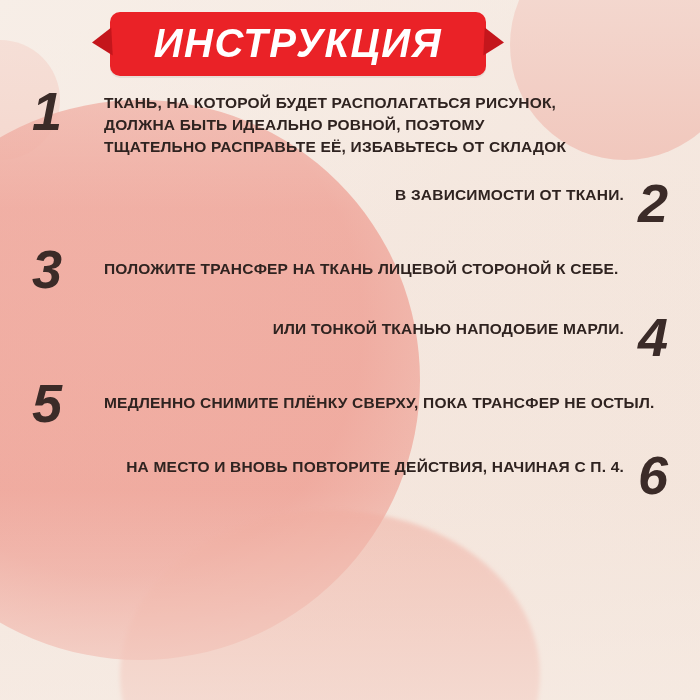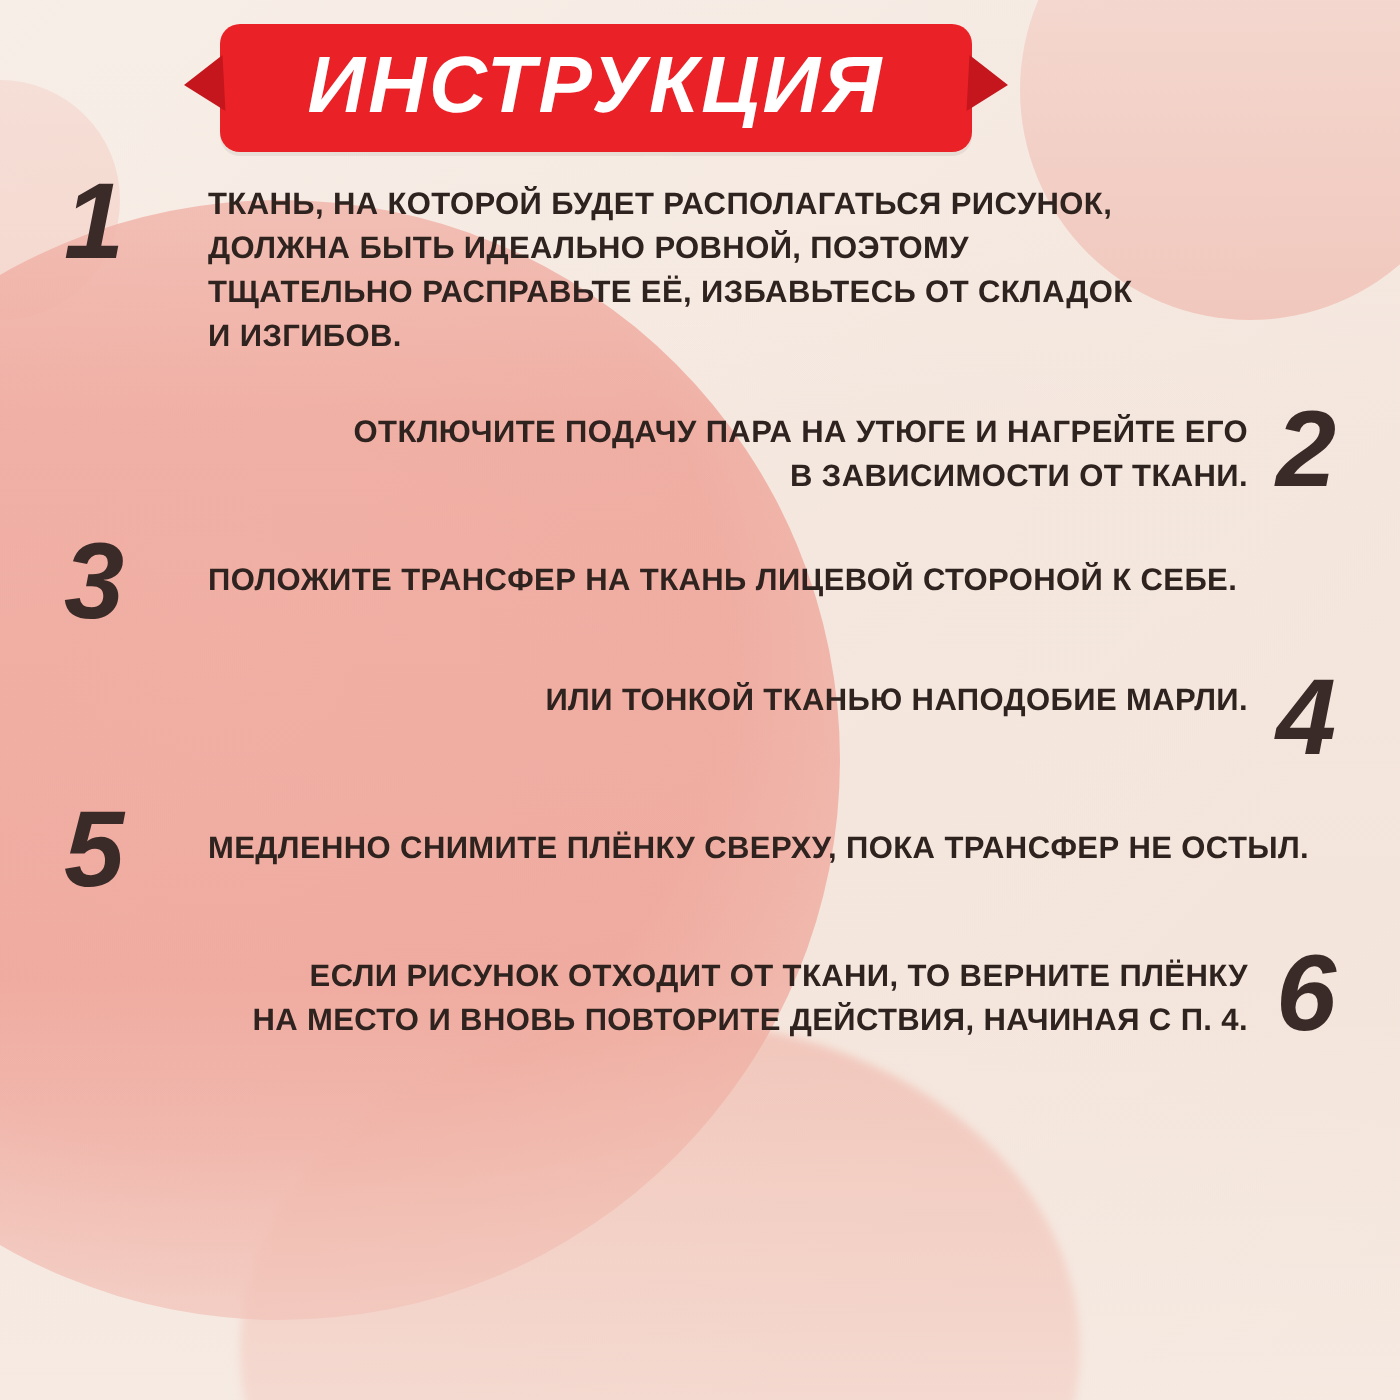--- a/index.html
+++ b/index.html
@@ -193,28 +193,26 @@
   </div>
 
   <div class="steps">
 
     <div class="step left s1">
       <div class="step-num">1</div>
       <div class="step-text">
         <span class="line">ТКАНЬ, НА КОТОРОЙ БУДЕТ РАСПОЛАГАТЬСЯ РИСУНОК,</span>
         <span class="line">ДОЛЖНА БЫТЬ ИДЕАЛЬНО РОВНОЙ, ПОЭТОМУ</span>
         <span class="line">ТЩАТЕЛЬНО РАСПРАВЬТЕ ЕЁ, ИЗБАВЬТЕСЬ ОТ СКЛАДОК</span>
-        <span class="line">И ИЗГИБОВ.</span>
       </div>
     </div>
 
     <div class="step right s2">
       <div class="step-num">2</div>
       <div class="step-text">
-        <span class="line">ОТКЛЮЧИТЕ ПОДАЧУ ПАРА НА УТЮГЕ И НАГРЕЙТЕ ЕГО</span>
         <span class="line">В ЗАВИСИМОСТИ ОТ ТКАНИ.</span>
       </div>
     </div>
 
     <div class="step left s3">
       <div class="step-num">3</div>
       <div class="step-text">
         <span class="line">ПОЛОЖИТЕ ТРАНСФЕР НА ТКАНЬ ЛИЦЕВОЙ СТОРОНОЙ К СЕБЕ.</span>
       </div>
     </div>
@@ -229,19 +227,18 @@
     <div class="step left s5">
       <div class="step-num">5</div>
       <div class="step-text">
         <span class="line">МЕДЛЕННО СНИМИТЕ ПЛЁНКУ СВЕРХУ, ПОКА ТРАНСФЕР НЕ ОСТЫЛ.</span>
       </div>
     </div>
 
     <div class="step right s6">
       <div class="step-num">6</div>
       <div class="step-text">
-        <span class="line">ЕСЛИ РИСУНОК ОТХОДИТ ОТ ТКАНИ, ТО ВЕРНИТЕ ПЛЁНКУ</span>
         <span class="line">НА МЕСТО И ВНОВЬ ПОВТОРИТЕ ДЕЙСТВИЯ, НАЧИНАЯ С П. 4.</span>
       </div>
     </div>
 
   </div>
 </div>
 
 </body></html>

